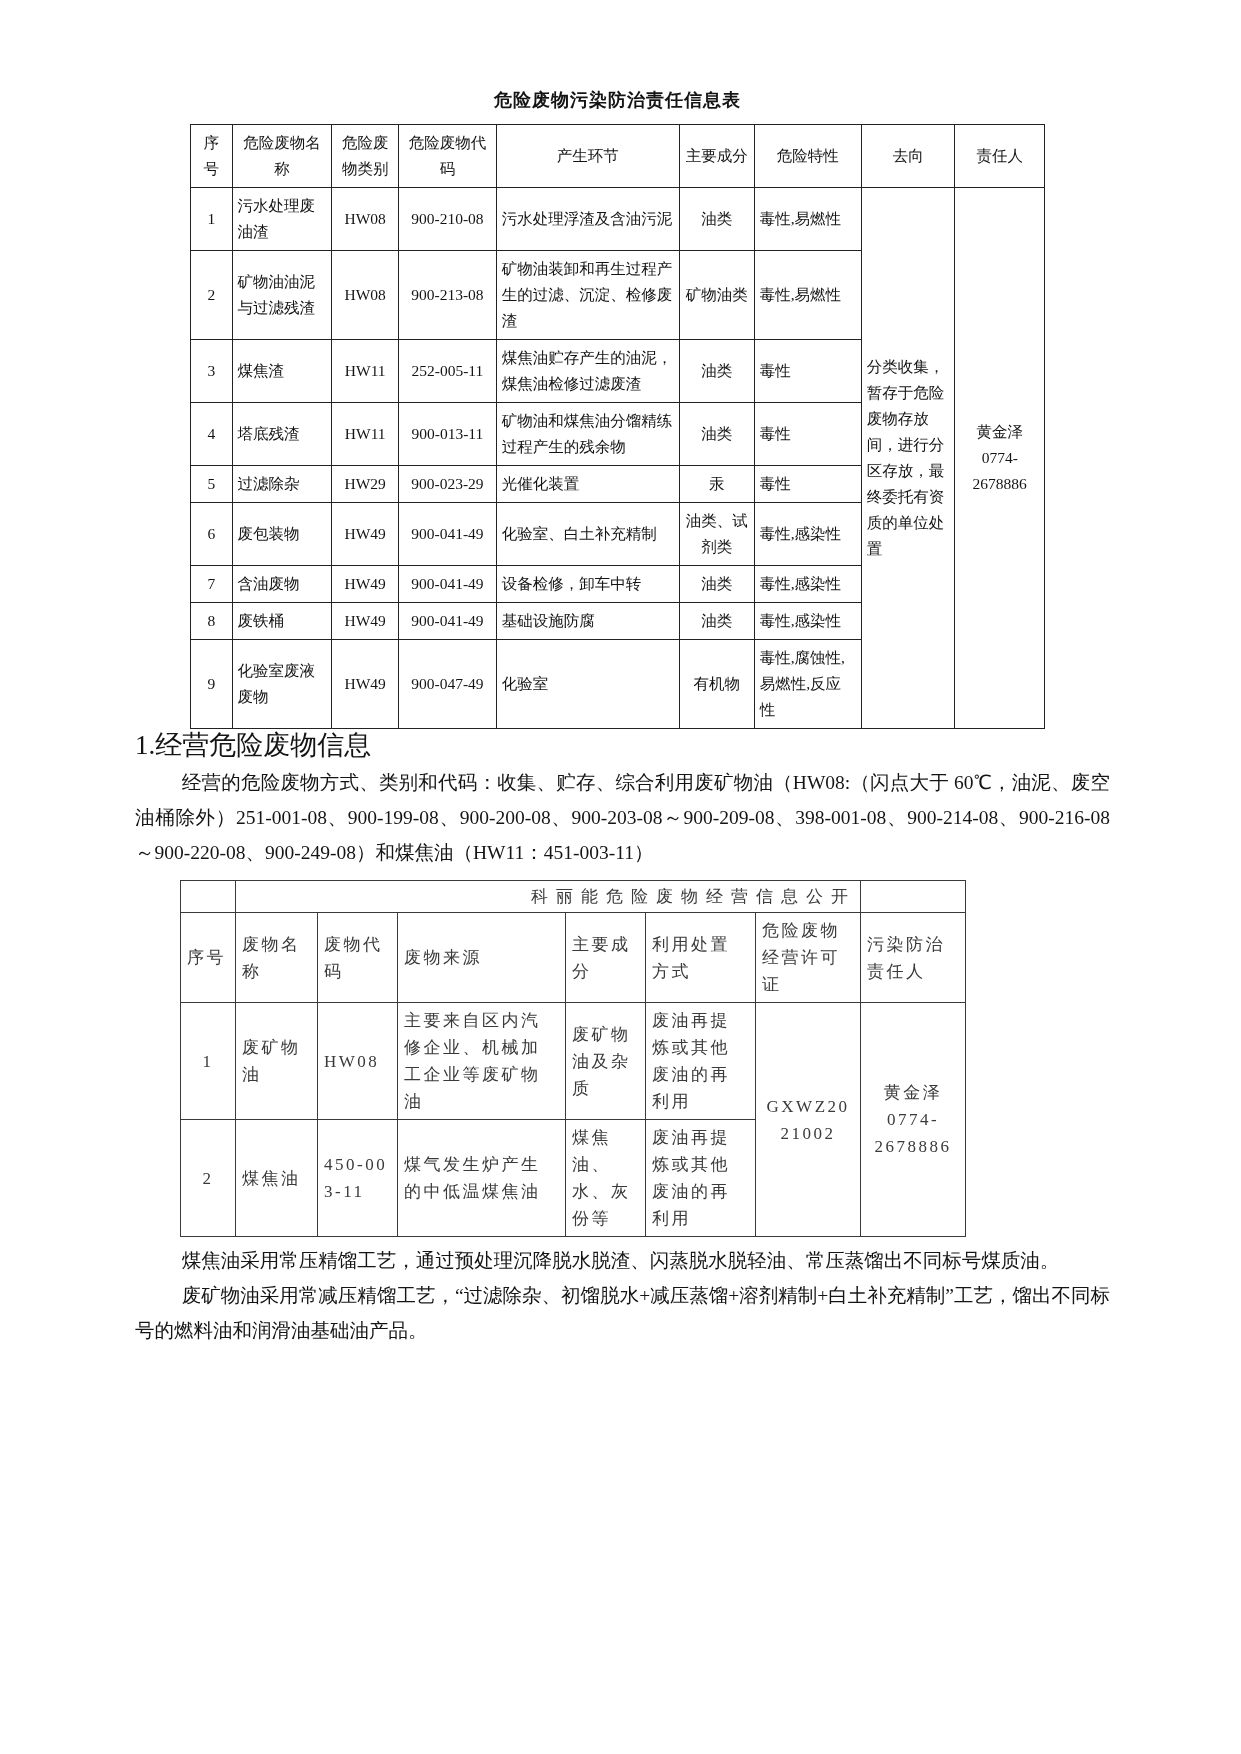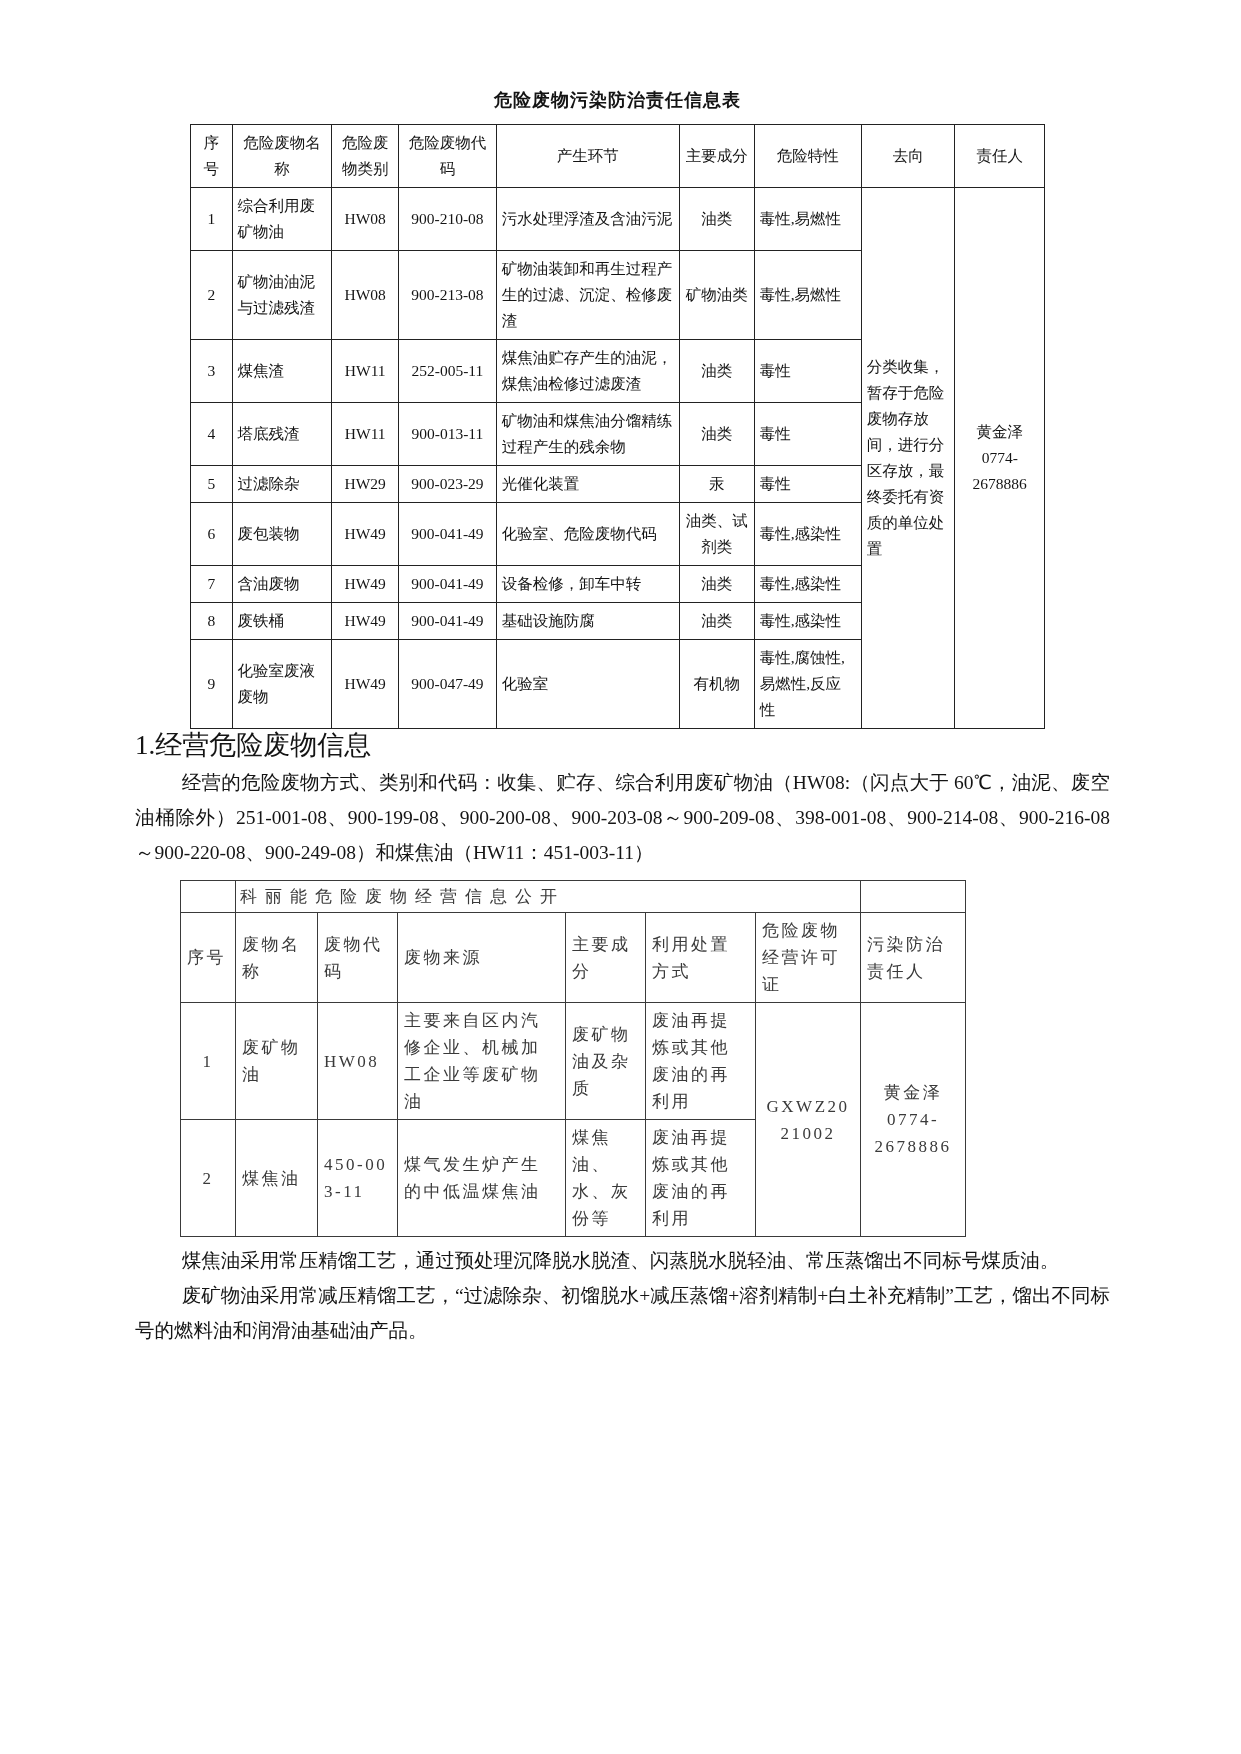--- a/index.html
+++ b/index.html
@@ -59,21 +59,21 @@
     line-height:27px;
   }
   .t2 th, .t2 td {
     border:1px solid #3a3a3a;
     padding:4px 6px;
     font-weight:normal;
     text-align:left;
   }
   .t2 .cc { text-align:center; }
   .t2 .t2-title {
-    text-align:left;
+    text-align:right;
     letter-spacing:8px;
     padding:2px 4px;
   }
   .after-t2 { margin-top:6px; }
 </style>
 </head>
 <body>
 
 <div class="page">
 
@@ -100,21 +100,21 @@
           <th>产生环节</th>
           <th>主要成分</th>
           <th>危险特性</th>
           <th>去向</th>
           <th>责任人</th>
         </tr>
       </thead>
     <tbody id="t1-body">
         <tr>
           <td>1</td>
-          <td class="cl">综合利用废矿物油</td>
+          <td class="cl">污水处理废油渣</td>
           <td>HW08</td>
           <td>900-210-08</td>
           <td class="cl">污水处理浮渣及含油污泥</td>
           <td>油类</td>
           <td class="cl">毒性,易燃性</td>
           <td class="cl" rowspan="9">分类收集，暂存于危险废物存放间，进行分区存放，最终委托有资质的单位处置</td>
           <td class="pre" rowspan="9">黄金泽
 0774-
 2678886</td>
         </tr>
@@ -152,21 +152,21 @@
           <td>900-023-29</td>
           <td class="cl">光催化装置</td>
           <td>汞</td>
           <td class="cl">毒性</td>
         </tr>
         <tr>
           <td>6</td>
           <td class="cl">废包装物</td>
           <td>HW49</td>
           <td>900-041-49</td>
-          <td class="cl">化验室、危险废物代码</td>
+          <td class="cl">化验室、白土补充精制</td>
           <td>油类、试剂类</td>
           <td class="cl">毒性,感染性</td>
         </tr>
         <tr>
           <td>7</td>
           <td class="cl">含油废物</td>
           <td>HW49</td>
           <td>900-041-49</td>
           <td class="cl">设备检修，卸车中转</td>
           <td>油类</td>

